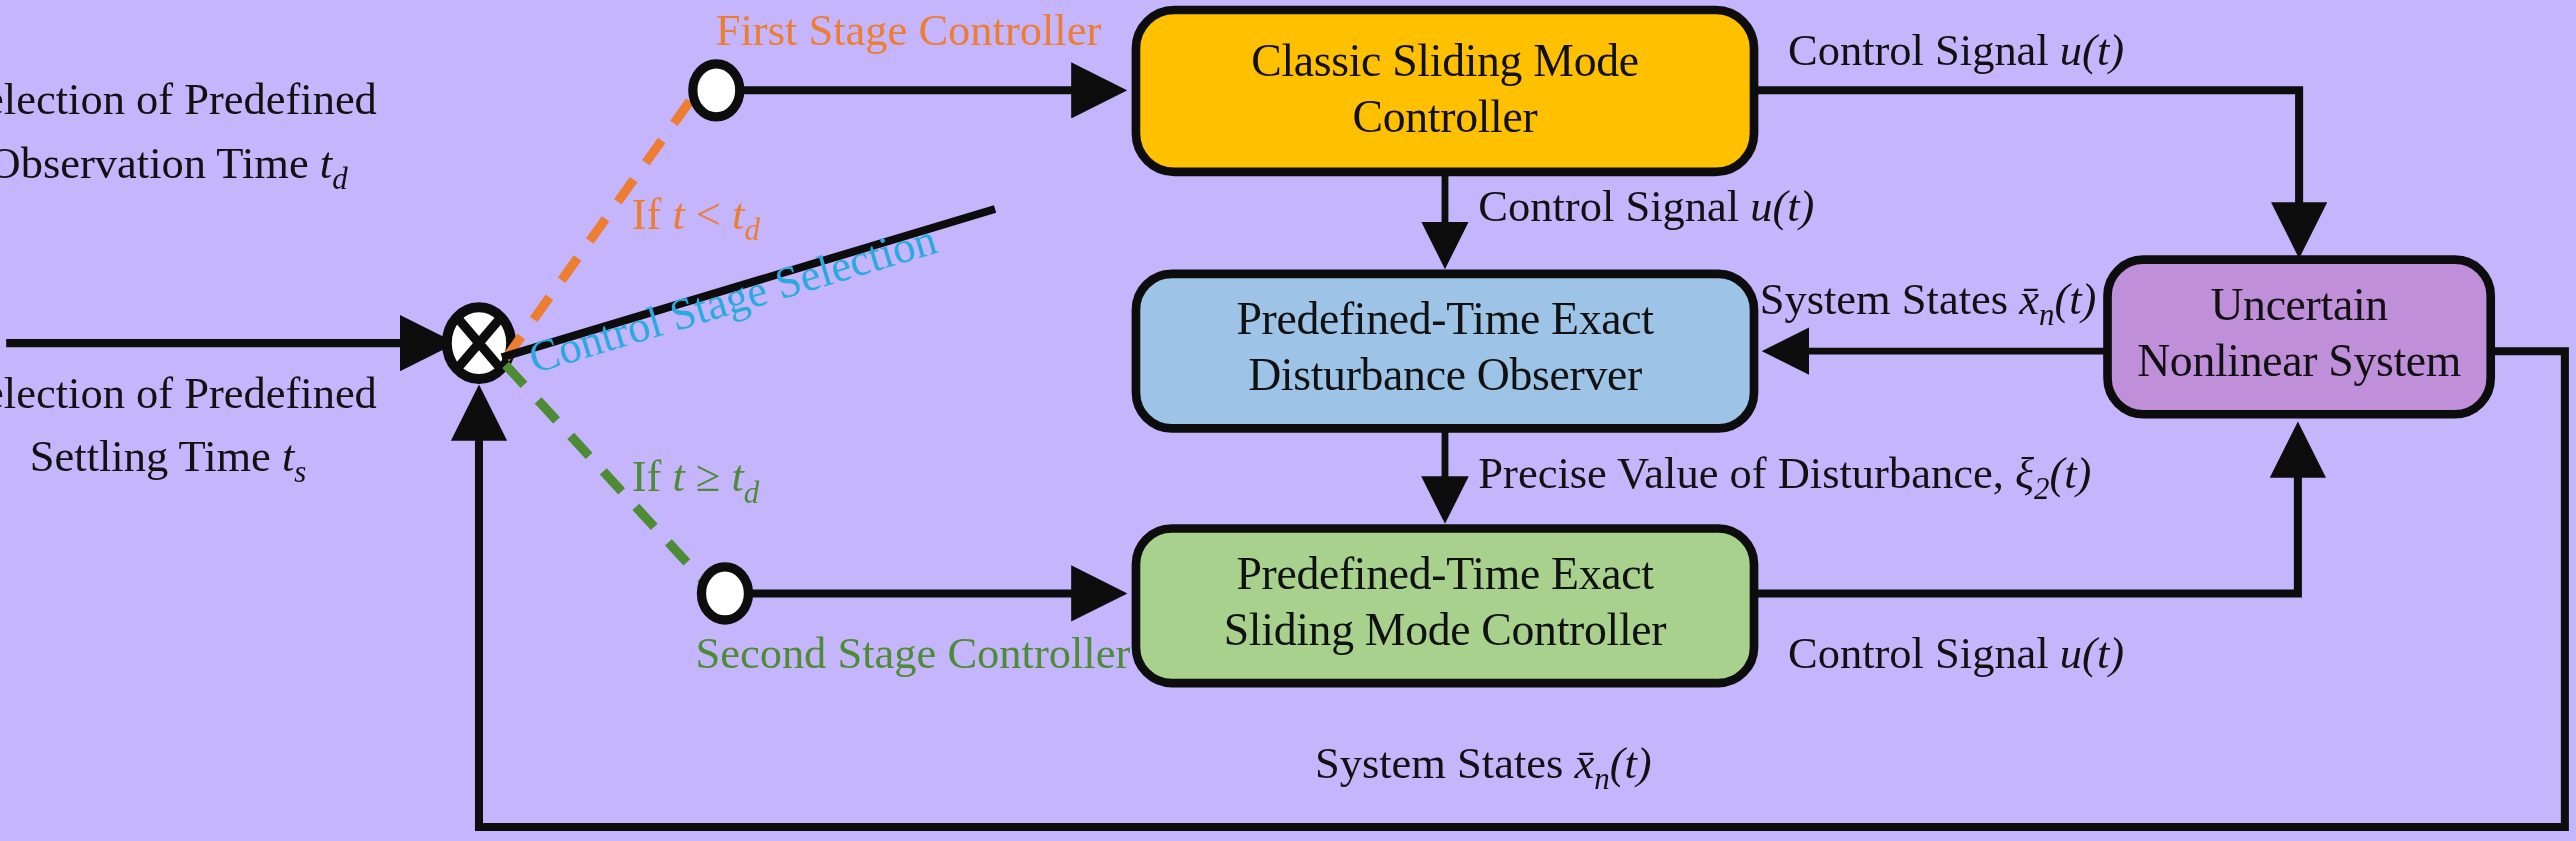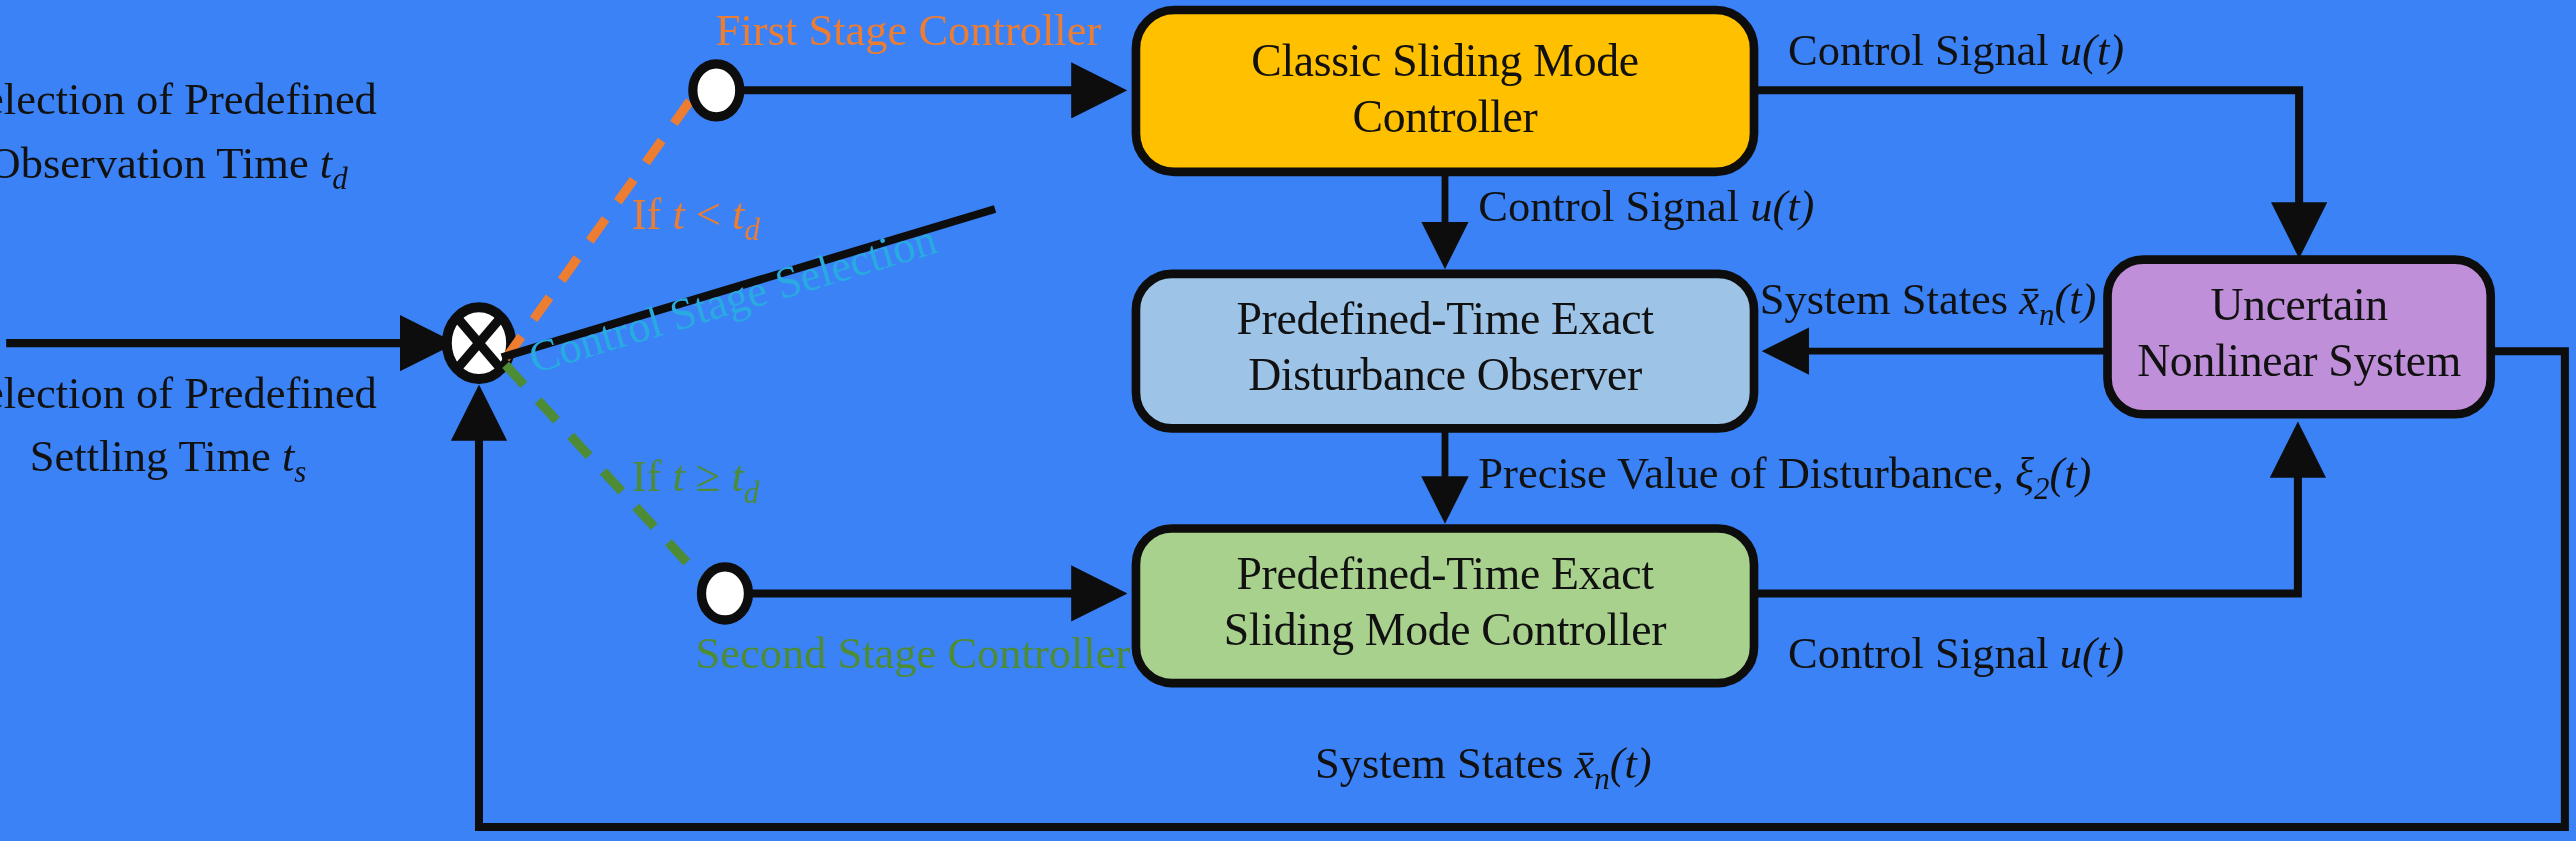--- a/index.html
+++ b/index.html
@@ -4,21 +4,21 @@
 <style>
   html, body {
     margin: 0;
     padding: 0;
     background: #ffffff;
   }
   #stage {
     position: relative;
     width: 2576px;
     height: 842px;
-    background: #3b82f6;
+    background: #c4b5fd;
     font-family: "Liberation Serif", "DejaVu Serif", serif;
     overflow: hidden;
   }
   svg.diagram {
     position: absolute;
     inset: 0;
     width: 2576px;
     height: 842px;
     display: block;
   }

